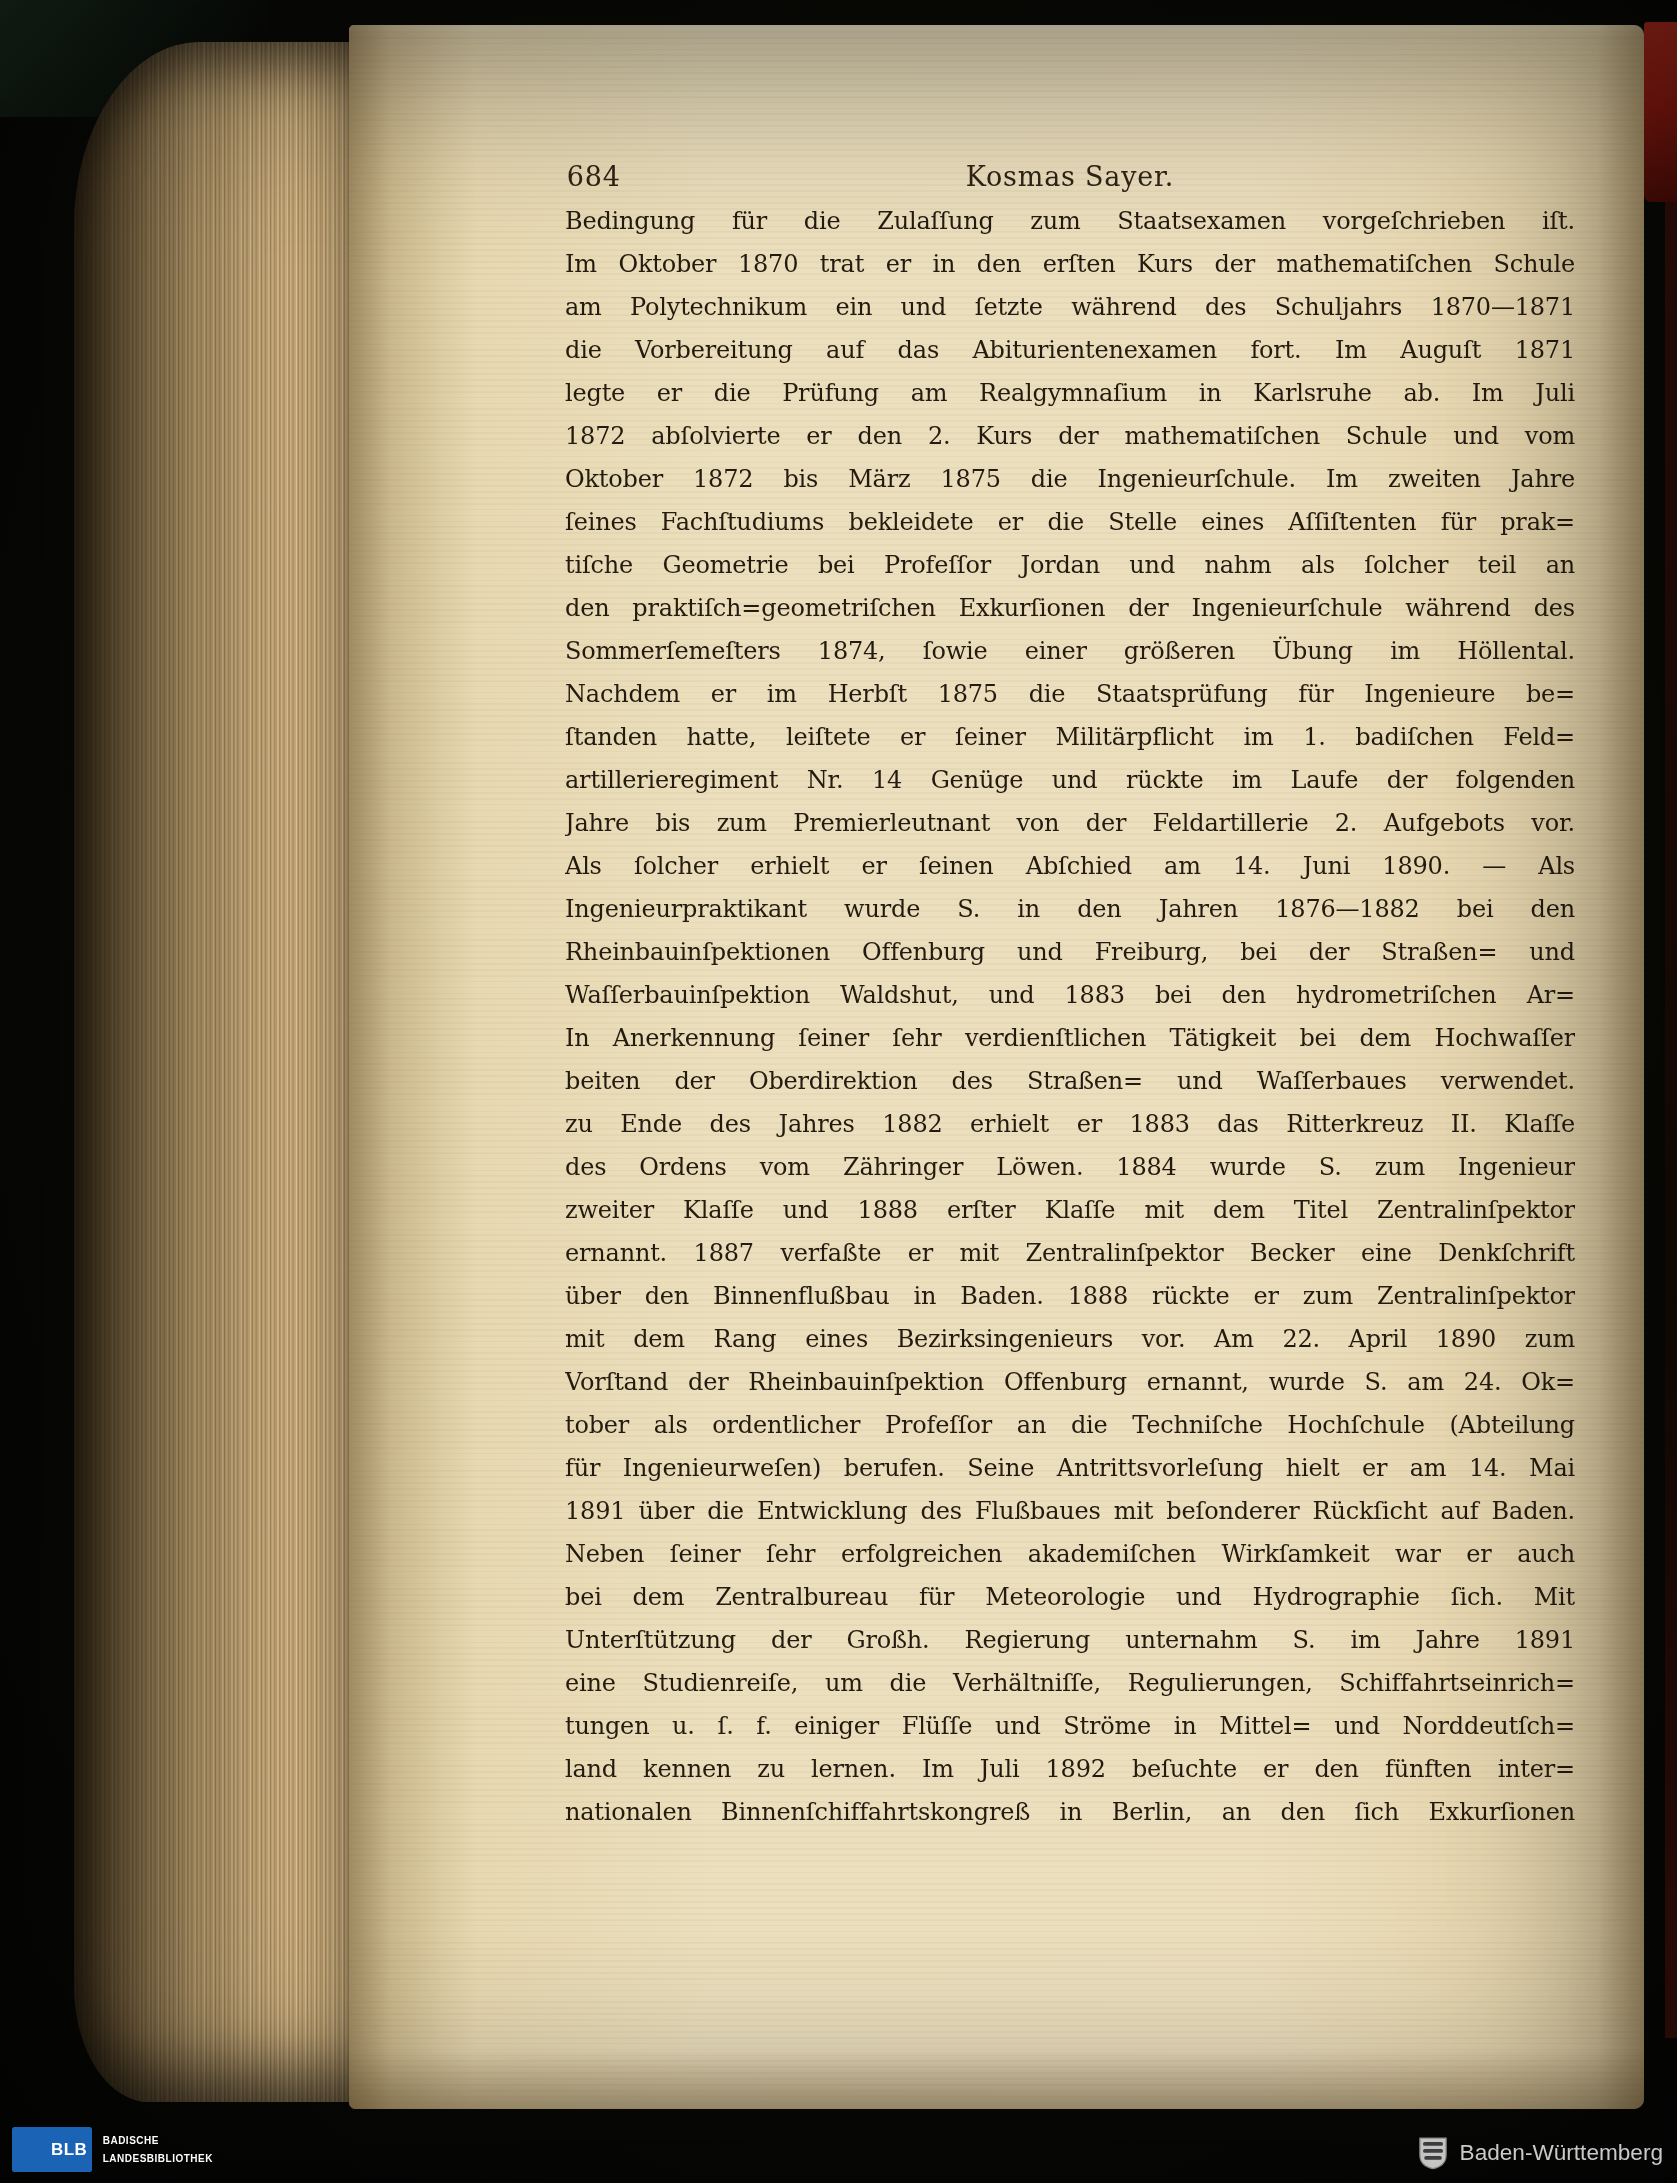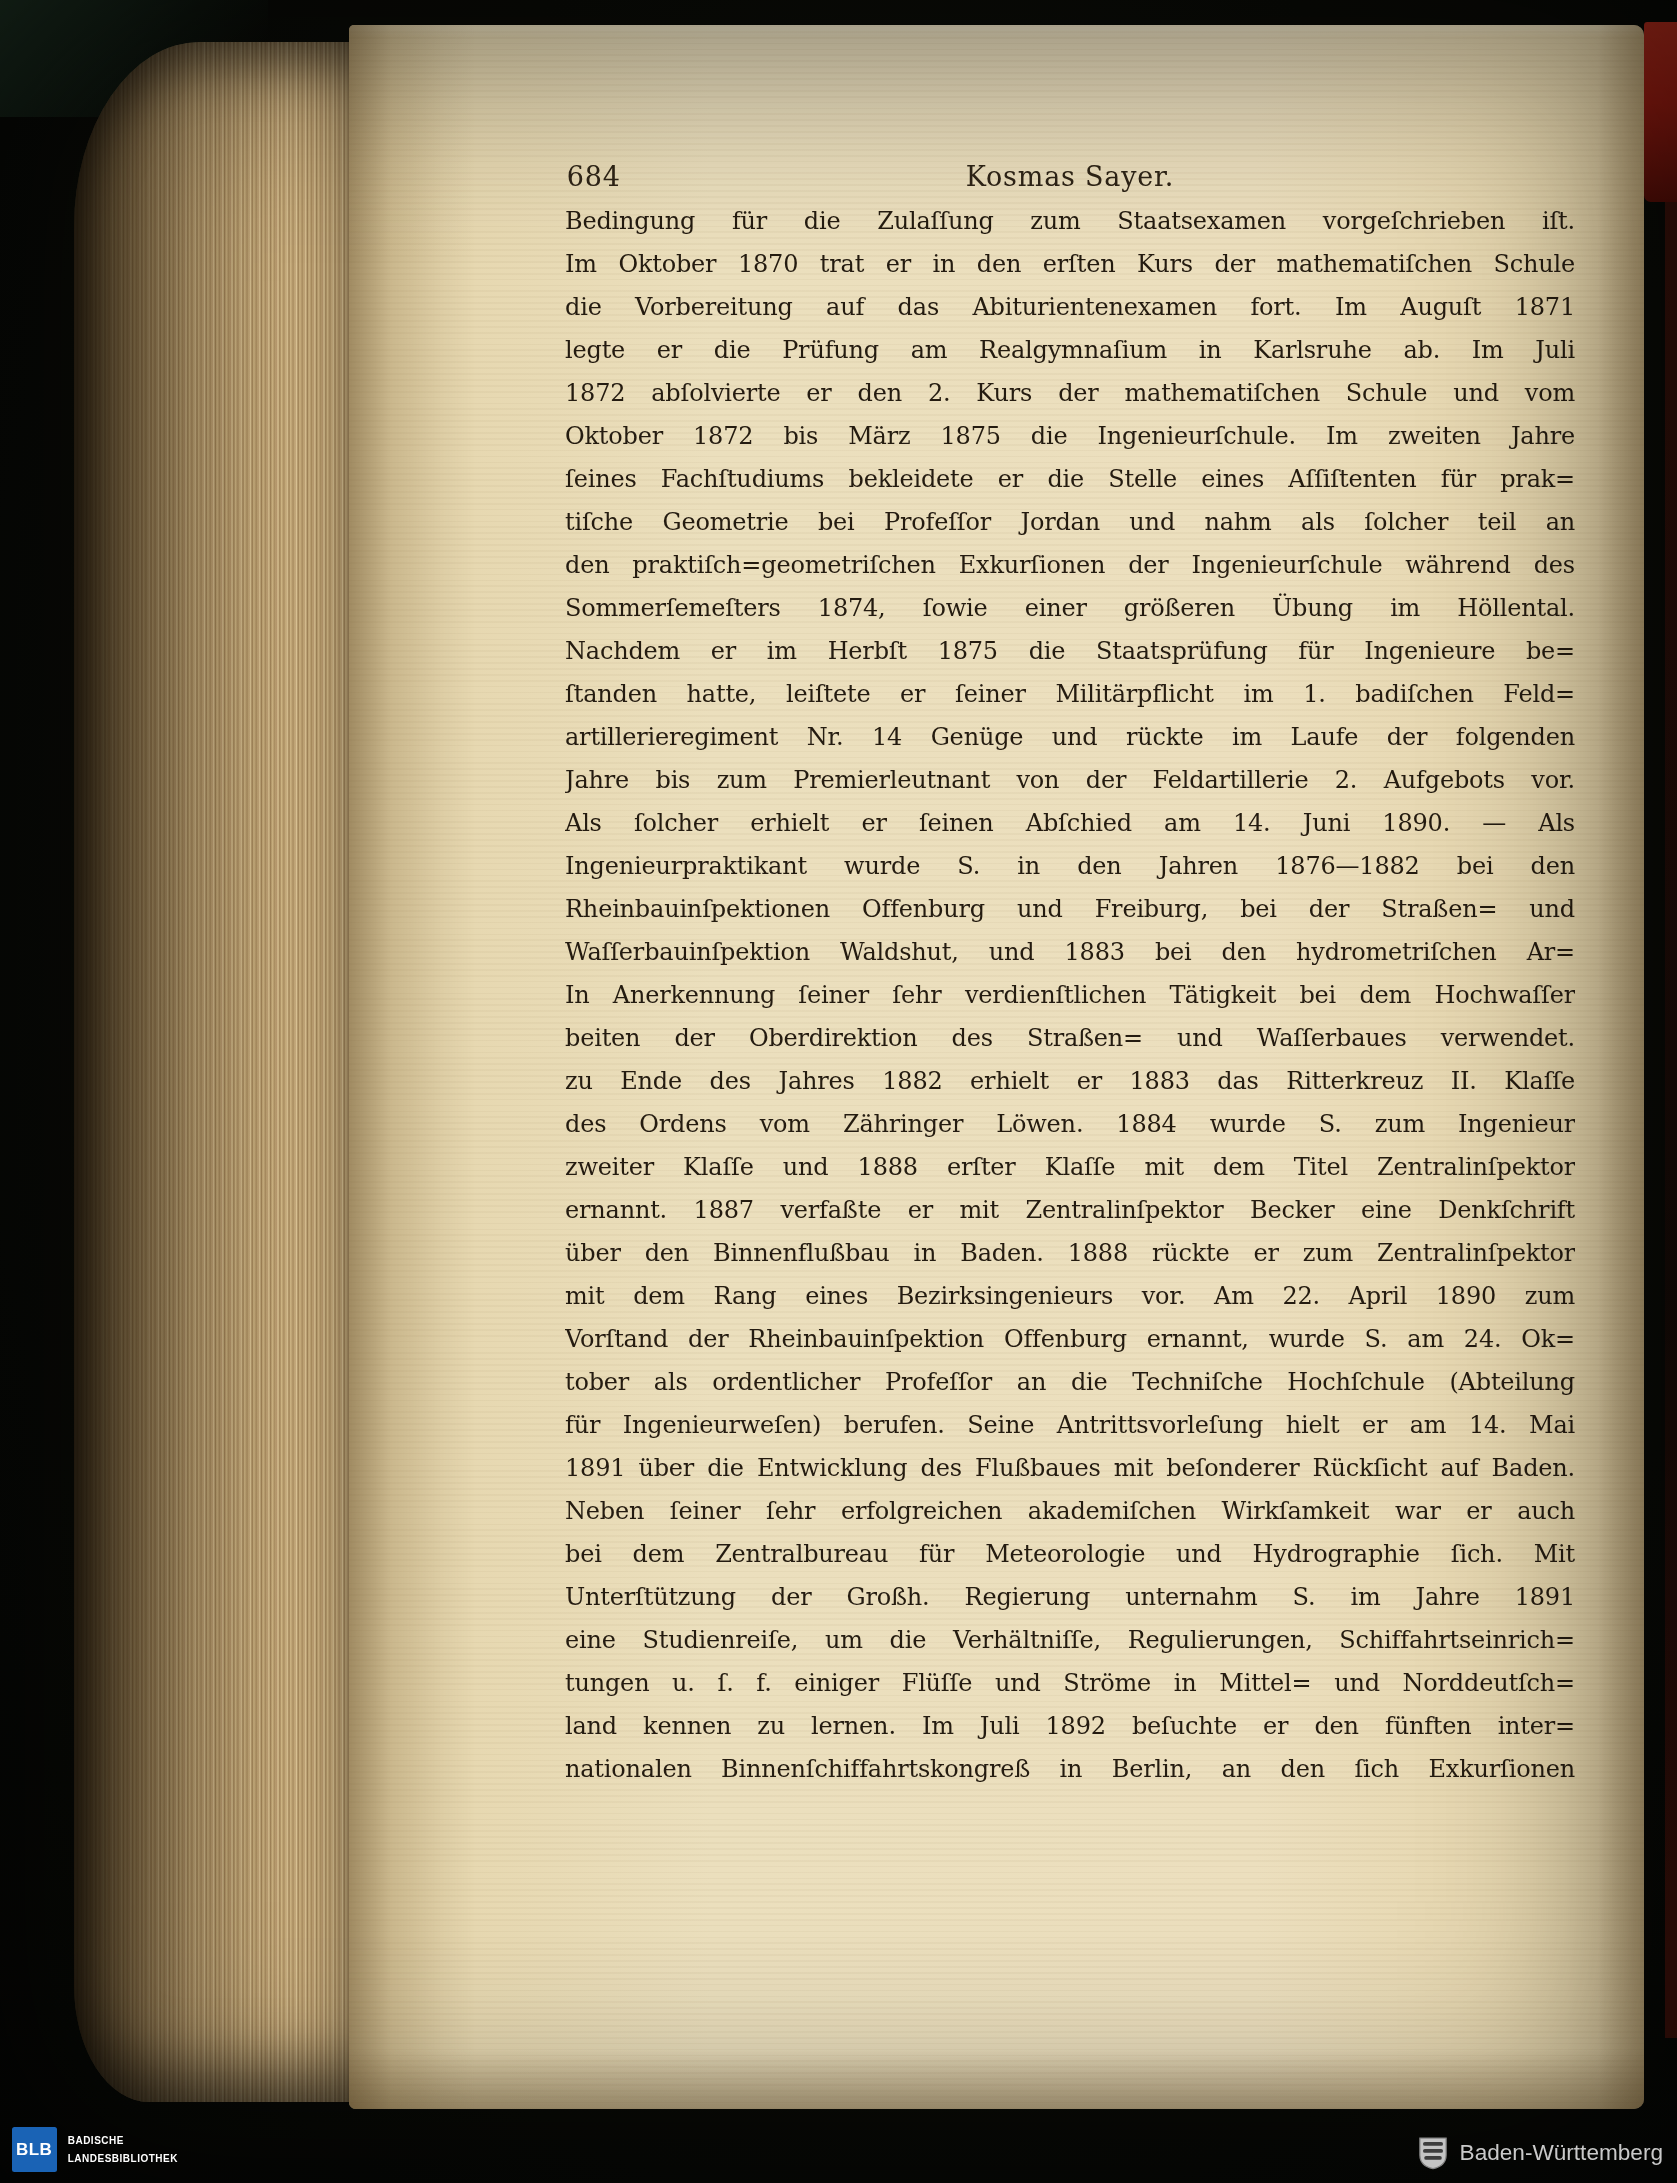--- a/index.html
+++ b/index.html
@@ -105,20 +105,21 @@
     z-index: 10;
     font-family: "Liberation Sans", sans-serif;
   }
   .blb-logo {
     width: 45px; height: 45px;
     background: #1a63b5;
     color: #ffffff;
     font-weight: bold; font-size: 17px; letter-spacing: 0.4px;
     display: flex; align-items: center; justify-content: center;
     border-radius: 2.5px;
+    padding-left: 35px;
   }
   .blb-text {
     color: #ffffff; font-weight: bold;
     font-size: 10px; line-height: 17.6px; letter-spacing: 0.5px;
   }
   .footer-right {
     position: absolute; right: 15px; bottom: 13.4px;
     display: flex; align-items: center; gap: 11.7px;
     z-index: 10;
     font-family: "Liberation Sans", sans-serif;
@@ -142,20 +143,21 @@
     <div class="page-shading"></div>
 
     <div class="text-block">
       <div class="header-row">
         <span class="page-number">684</span>
         <span class="running-header">Kosmas Sayer.</span>
       </div>
       <div class="body-lines">
           <div class="line">Bedingung für die Zulaſſung zum Staatsexamen vorgeſchrieben iſt.</div>
           <div class="line">Im Oktober 1870 trat er in den erſten Kurs der mathematiſchen Schule</div>
+          <div class="line">am Polytechnikum ein und ſetzte während des Schuljahrs 1870—1871</div>
           <div class="line">die Vorbereitung auf das Abiturientenexamen fort. Im Auguſt 1871</div>
           <div class="line">legte er die Prüfung am Realgymnaſium in Karlsruhe ab. Im Juli</div>
           <div class="line">1872 abſolvierte er den 2. Kurs der mathematiſchen Schule und vom</div>
           <div class="line">Oktober 1872 bis März 1875 die Ingenieurſchule. Im zweiten Jahre</div>
           <div class="line">ſeines Fachſtudiums bekleidete er die Stelle eines Aſſiſtenten für prak=</div>
           <div class="line">tiſche Geometrie bei Profeſſor Jordan und nahm als ſolcher teil an</div>
           <div class="line">den praktiſch=geometriſchen Exkurſionen der Ingenieurſchule während des</div>
           <div class="line">Sommerſemeſters 1874, ſowie einer größeren Übung im Höllental.</div>
           <div class="line">Nachdem er im Herbſt 1875 die Staatsprüfung für Ingenieure be=</div>
           <div class="line">ſtanden hatte, leiſtete er ſeiner Militärpflicht im 1. badiſchen Feld=</div>

